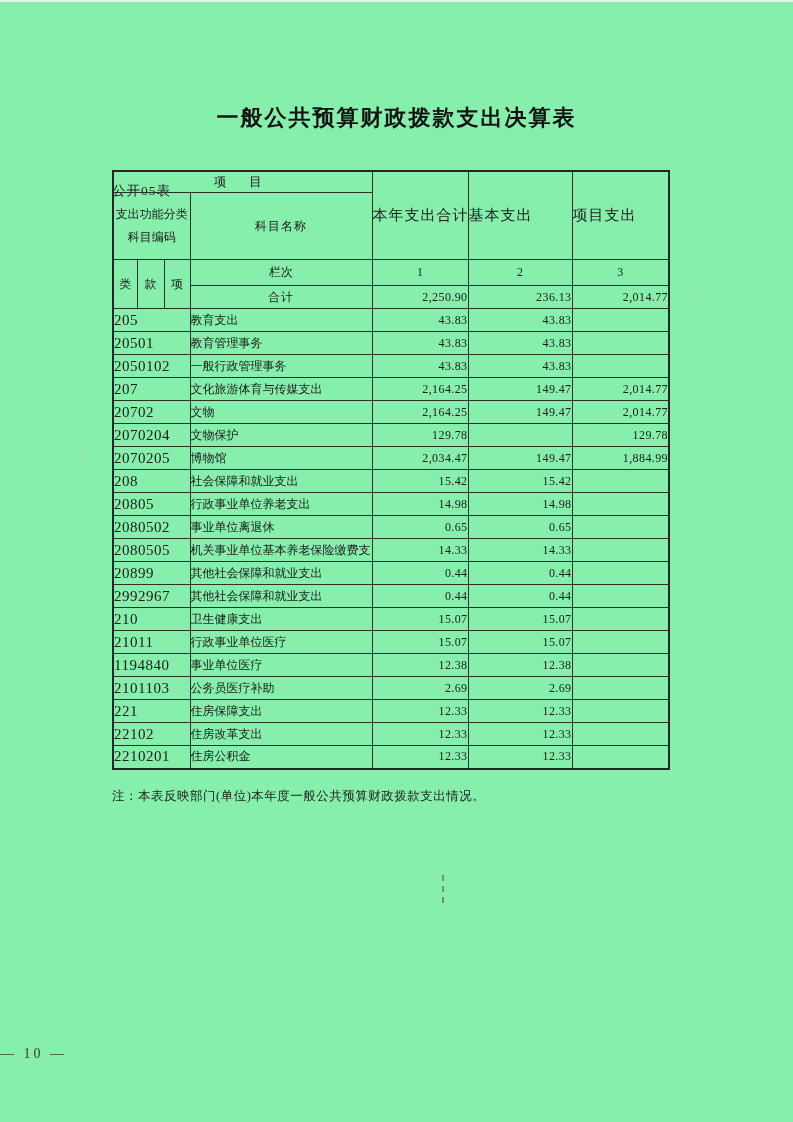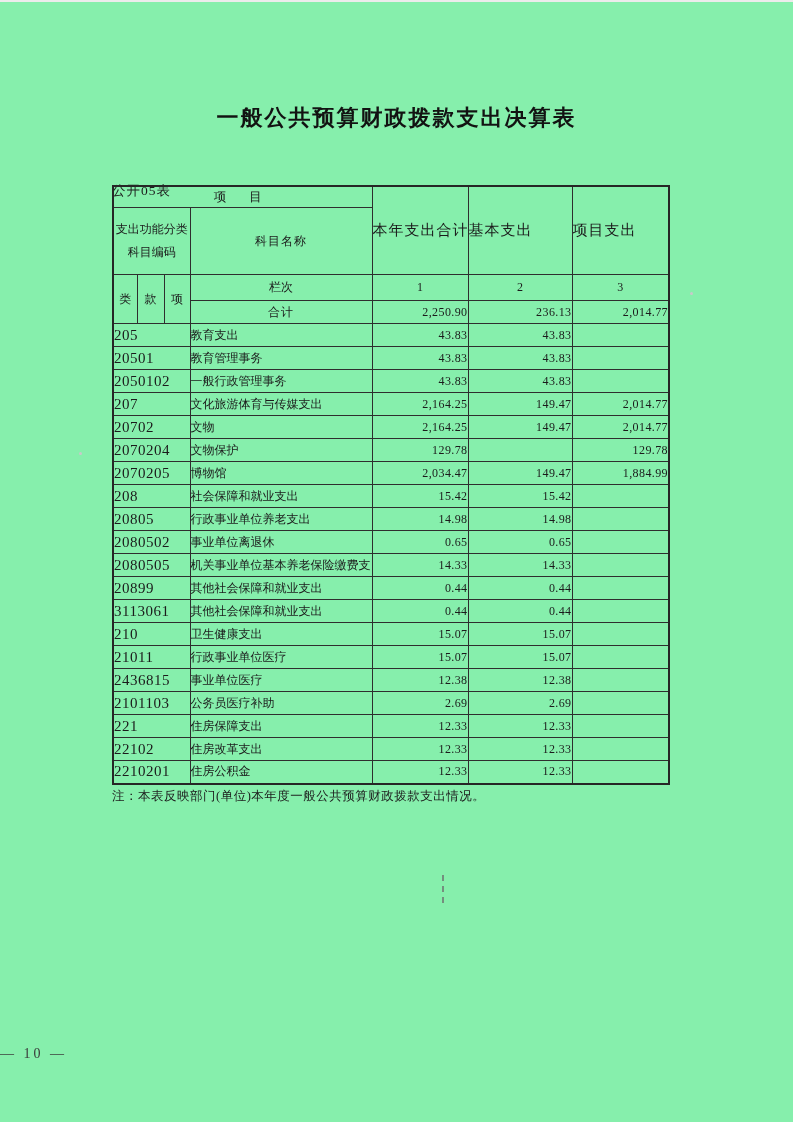--- a/index.html
+++ b/index.html
@@ -23,21 +23,21 @@
   .form-label{
     position:absolute;top:139px;left:112px;width:556px;
     text-align:left;font-size:13.5px;letter-spacing:1px;margin-top:43px;
   }
   .meta-row{
     position:absolute;top:159px;left:112px;width:556px;
     display:flex;justify-content:space-between;align-items:baseline;
     font-size:13.5px;letter-spacing:0.5px;
   }
   table.main{
-    position:absolute;top:185px;left:112px;width:556px;
+    position:absolute;top:170px;left:112px;width:556px;
     border-collapse:collapse;table-layout:fixed;
     font-size:12px;
     padding-left:24px;
   }
   table.main td{
     border:1px solid #2e2e2e;
     padding:0;vertical-align:middle;
     overflow:hidden;white-space:nowrap;
     color:#1b1b1b;
   }
@@ -198,42 +198,42 @@
           <td class="c-num"></td>
         </tr>
         <tr class="data-row">
           <td class="c-code" colspan="3">20899</td>
           <td class="c-name">其他社会保障和就业支出</td>
           <td class="c-num">0.44</td>
           <td class="c-num">0.44</td>
           <td class="c-num"></td>
         </tr>
         <tr class="data-row">
-          <td class="c-code" colspan="3">3113061</td>
+          <td class="c-code" colspan="3">2992967</td>
           <td class="c-name">其他社会保障和就业支出</td>
           <td class="c-num">0.44</td>
           <td class="c-num">0.44</td>
           <td class="c-num"></td>
         </tr>
         <tr class="data-row">
           <td class="c-code" colspan="3">210</td>
           <td class="c-name">卫生健康支出</td>
           <td class="c-num">15.07</td>
           <td class="c-num">15.07</td>
           <td class="c-num"></td>
         </tr>
         <tr class="data-row">
           <td class="c-code" colspan="3">21011</td>
           <td class="c-name">行政事业单位医疗</td>
           <td class="c-num">15.07</td>
           <td class="c-num">15.07</td>
           <td class="c-num"></td>
         </tr>
         <tr class="data-row">
-          <td class="c-code" colspan="3">2436815</td>
+          <td class="c-code" colspan="3">1194840</td>
           <td class="c-name">事业单位医疗</td>
           <td class="c-num">12.38</td>
           <td class="c-num">12.38</td>
           <td class="c-num"></td>
         </tr>
         <tr class="data-row">
           <td class="c-code" colspan="3">2101103</td>
           <td class="c-name">公务员医疗补助</td>
           <td class="c-num">2.69</td>
           <td class="c-num">2.69</td>

